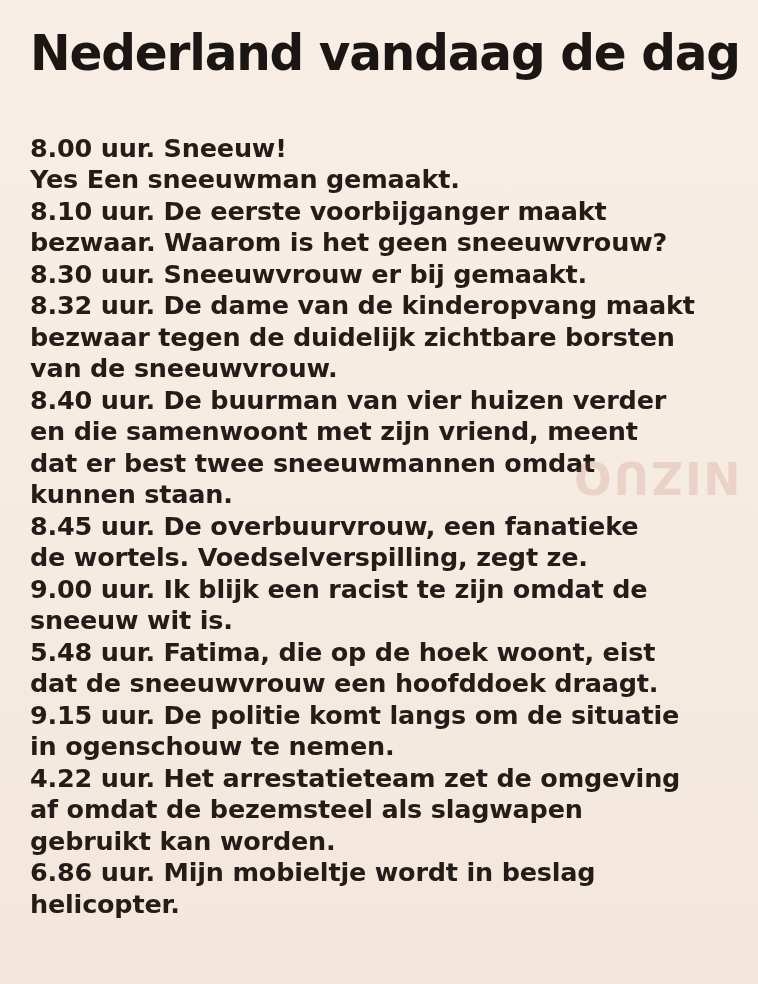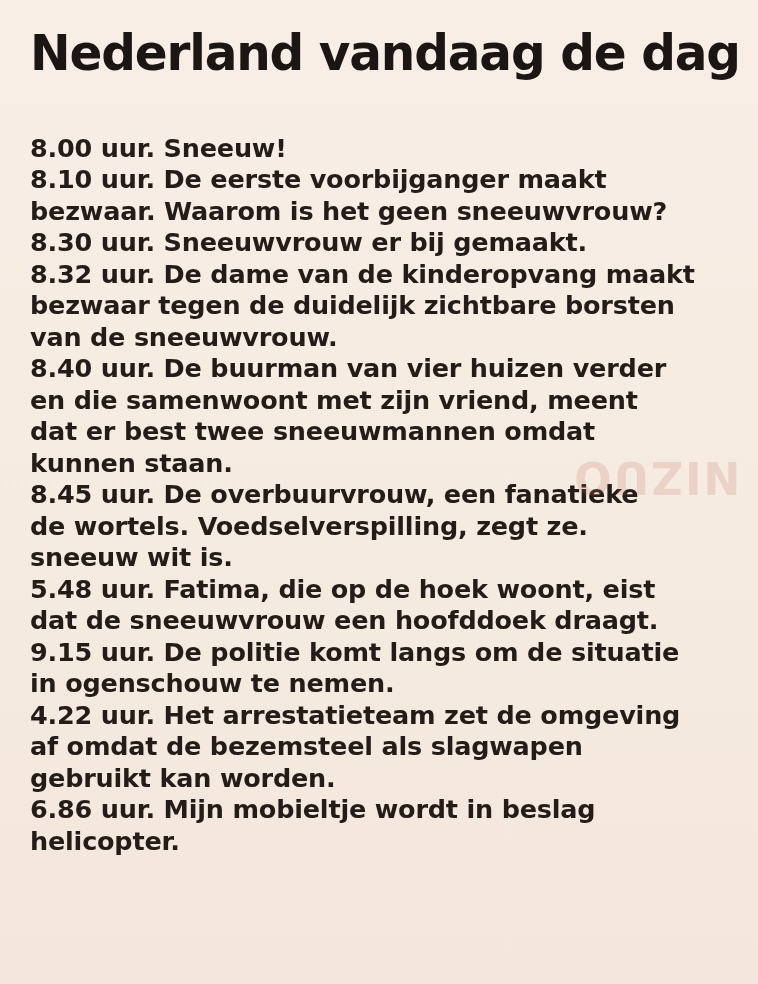--- a/index.html
+++ b/index.html
@@ -67,32 +67,34 @@
 <body>
 
 <div class="page">
 
   <div class="watermark">NIZUO</div>
 
   <h1 class="headline">Nederland vandaag de dag</h1>
 
   <div class="body-text">
     <span class="line">8.00 uur. Sneeuw!</span>
+    <span class="line">Yes Een sneeuwman gemaakt.</span>
     <span class="line">8.10 uur. De eerste voorbijganger maakt</span>
     <span class="line">bezwaar. Waarom is het geen sneeuwvrouw?</span>
     <span class="line">8.30 uur. Sneeuwvrouw er bij gemaakt.</span>
     <span class="line">8.32 uur. De dame van de kinderopvang maakt</span>
     <span class="line">bezwaar tegen de duidelijk zichtbare borsten</span>
     <span class="line">van de sneeuwvrouw.</span>
     <span class="line">8.40 uur. De buurman van vier huizen verder</span>
     <span class="line">en die samenwoont met zijn vriend, meent</span>
     <span class="line">dat er best twee sneeuwmannen omdat</span>
     <span class="line">kunnen staan.</span>
     <span class="line">8.45 uur. De overbuurvrouw, een fanatieke</span>
     <span class="line">de wortels. Voedselverspilling, zegt ze.</span>
+    <span class="line">9.00 uur. Ik blijk een racist te zijn omdat de</span>
     <span class="line">sneeuw wit is.</span>
     <span class="line">5.48 uur. Fatima, die op de hoek woont, eist</span>
     <span class="line">dat de sneeuwvrouw een hoofddoek draagt.</span>
     <span class="line">9.15 uur. De politie komt langs om de situatie</span>
     <span class="line">in ogenschouw te nemen.</span>
     <span class="line">4.22 uur. Het arrestatieteam zet de omgeving</span>
     <span class="line">af omdat de bezemsteel als slagwapen</span>
     <span class="line">gebruikt kan worden.</span>
     <span class="line">6.86 uur. Mijn mobieltje wordt in beslag</span>
     <span class="line">helicopter.</span>

